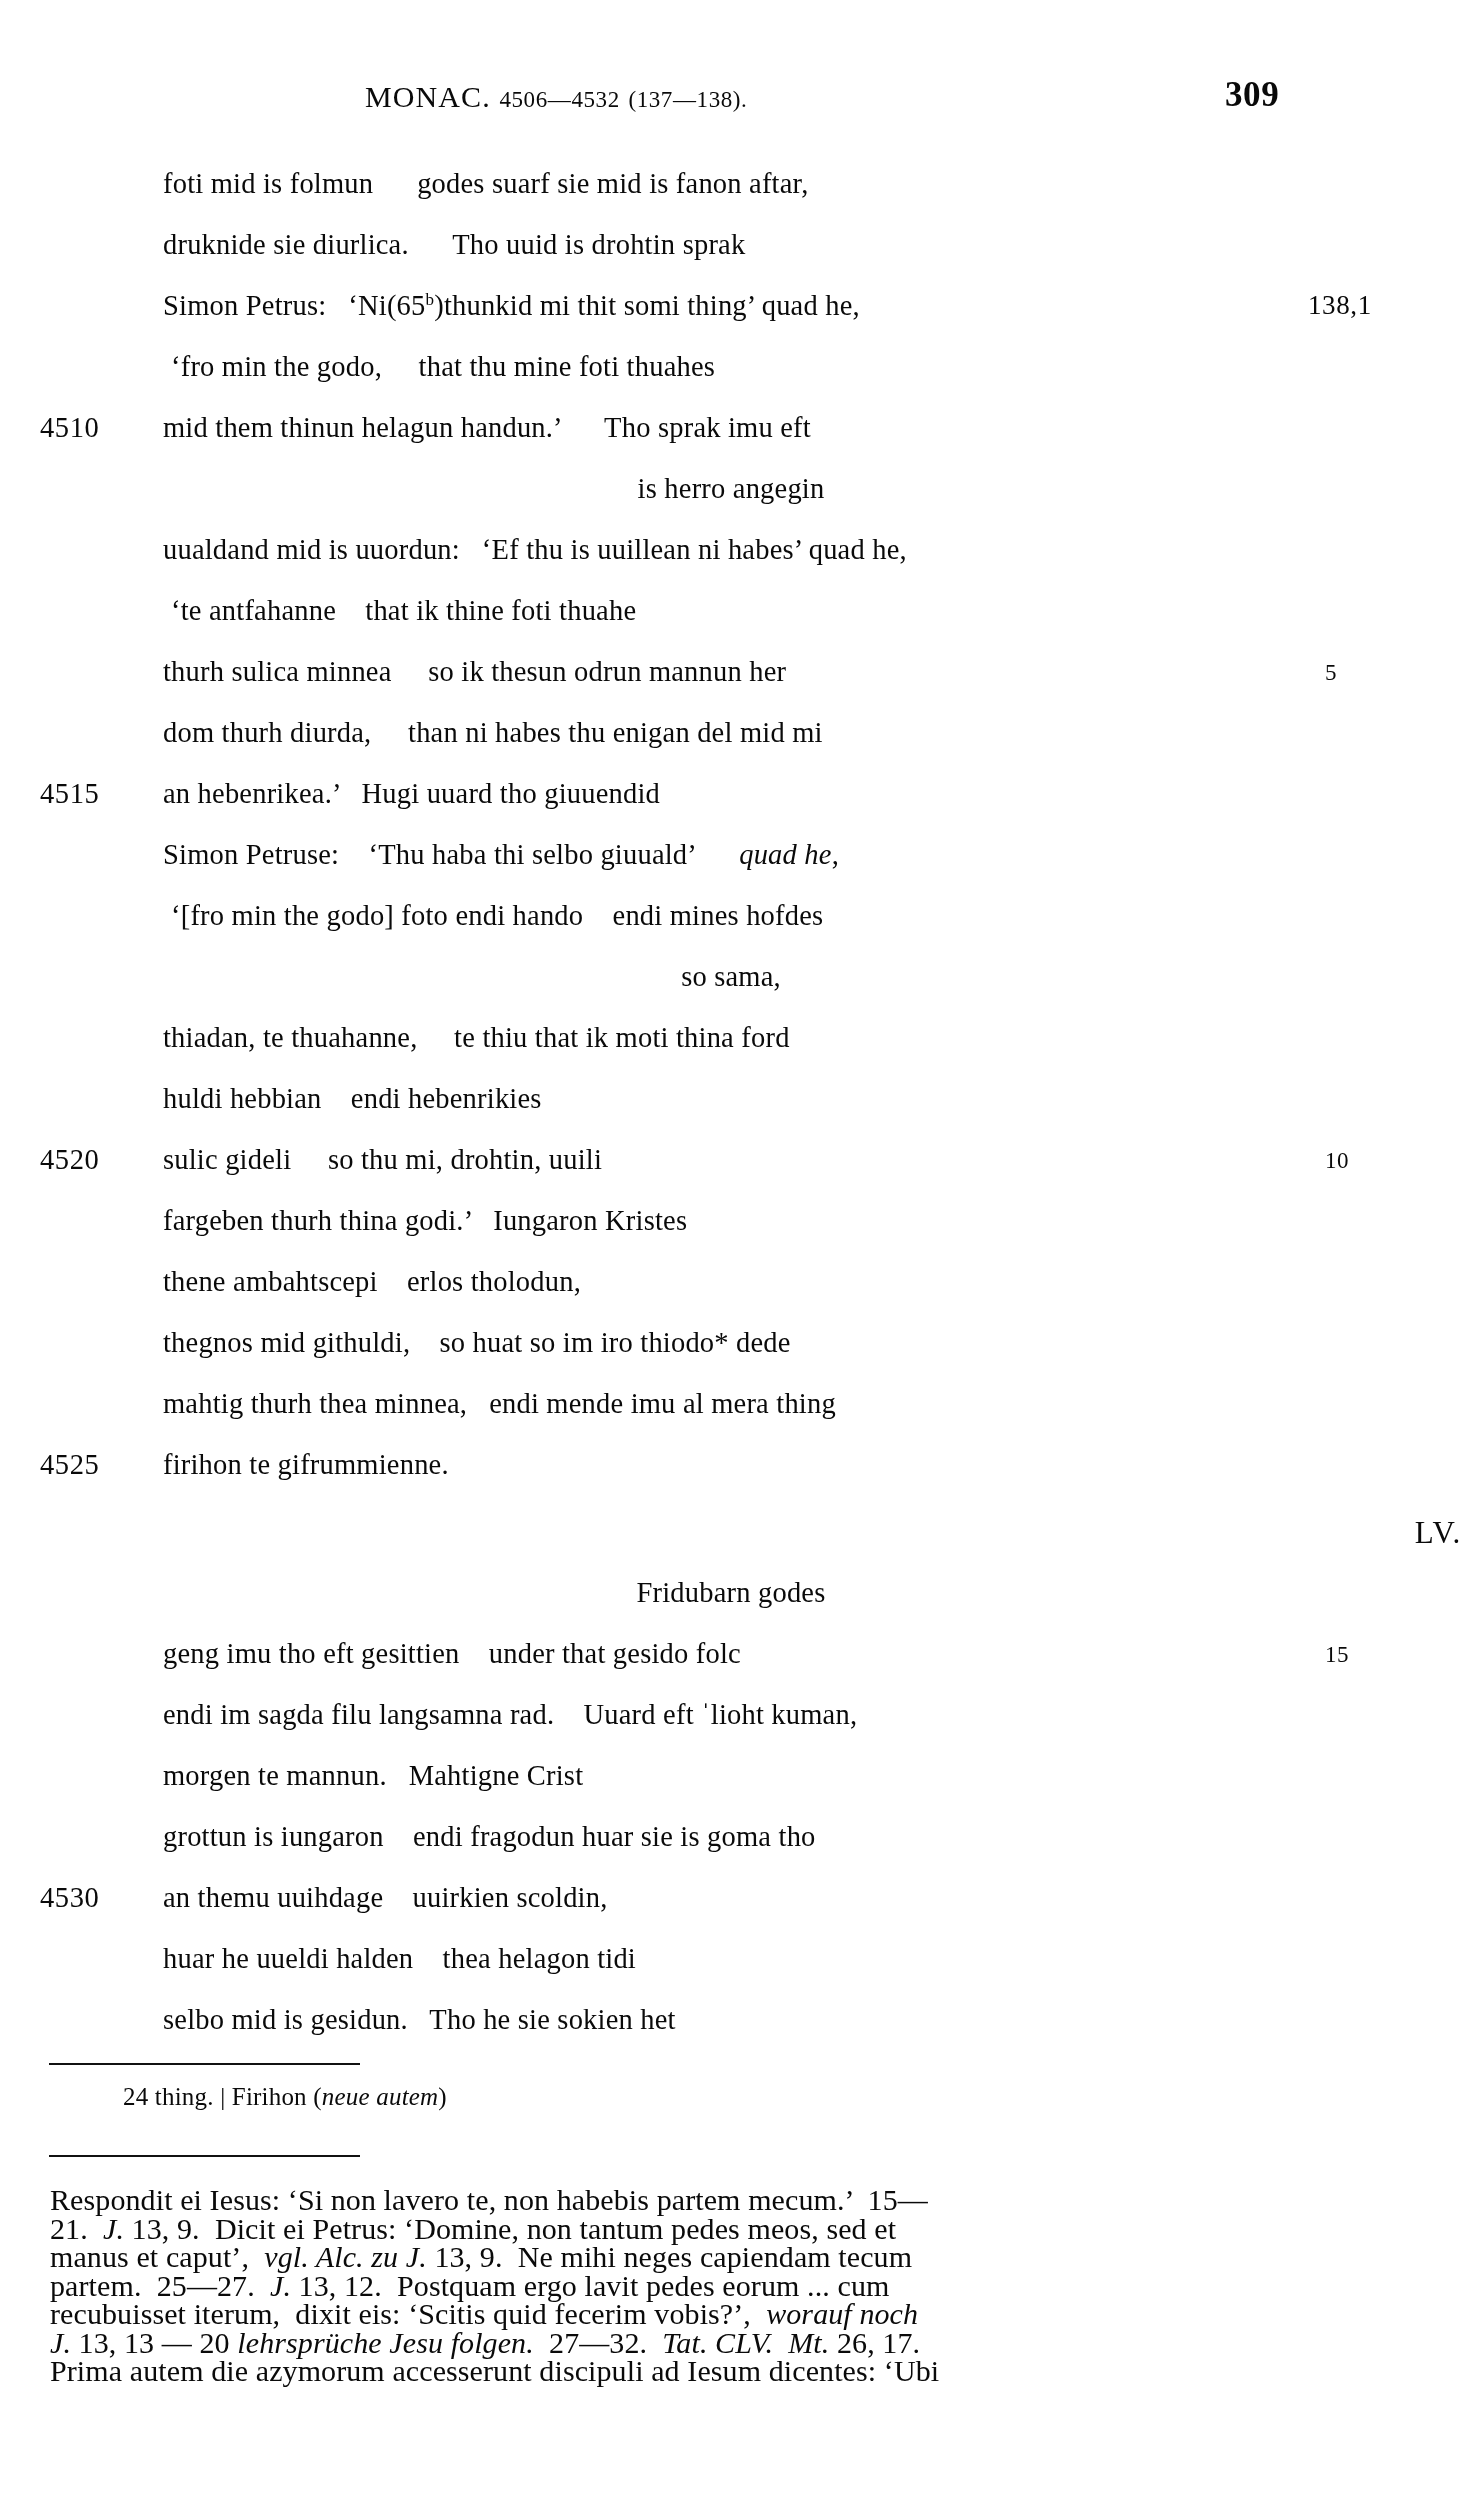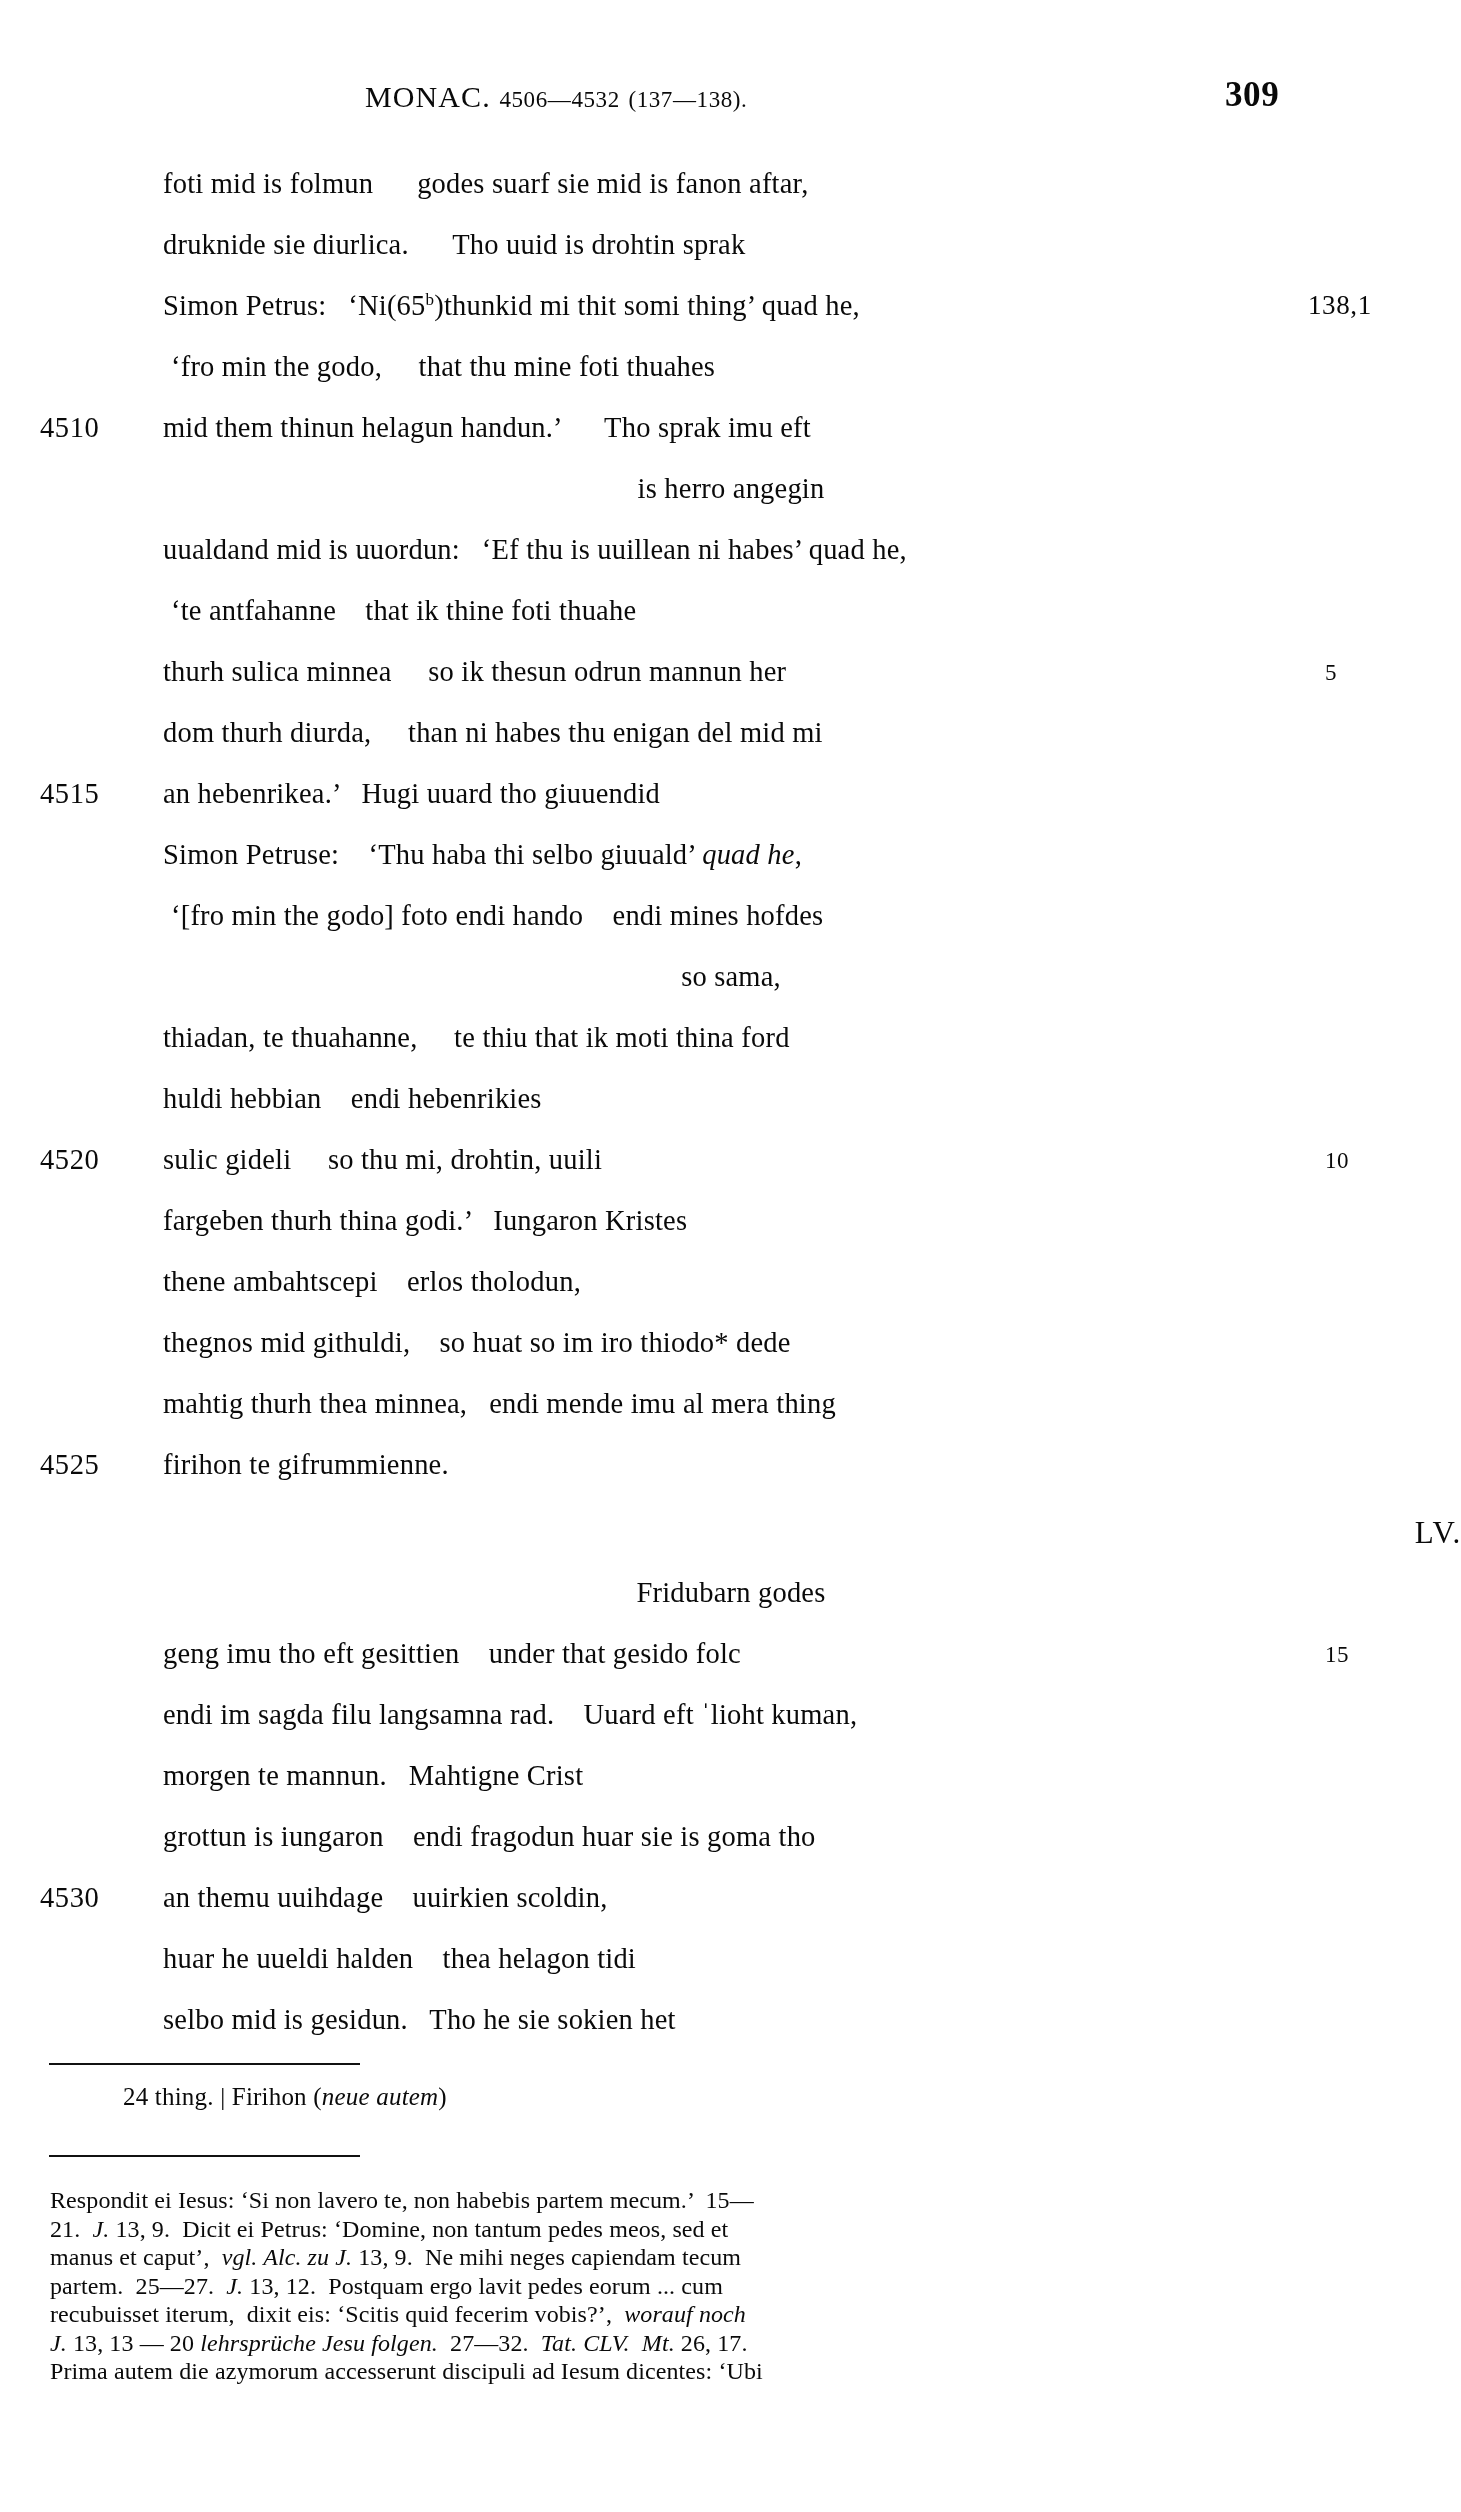--- a/index.html
+++ b/index.html
@@ -32,21 +32,21 @@
     width:131px; text-align:left;
     font-size:28.5px; letter-spacing:0.6px;
   }
   .vtext {
     position:absolute; top:2.3px;
     font-size:28.5px; white-space:pre; letter-spacing:0.2px;
   }
   .vtext.i0  { left:163px; }
   .vtext.i1  { left:171px; }
   .vtext.ctr { left:0; width:1462px; text-align:center; }
-  .vtext i { font-style:italic; }
+  .vtext i { font-style:italic;margin-left:37px; }
   .vtext sup { font-size:17px; vertical-align:super; line-height:0; }
   .mnum {
     position:absolute; top:5.7px;
     font-size:23px; letter-spacing:0.6px; white-space:nowrap;
   }
   .mnum.m-right  { left:1325px; }
   .mnum.m-folio  { left:1308px; top:2.3px; font-size:27px; }
 
   
   .chapline { position:relative; height:67px; }
@@ -66,21 +66,21 @@
   .app {
     position:absolute; left:123px; top:2083px;
     font-size:25px; white-space:pre; letter-spacing:0.2px;
   }
   .app i { font-style:italic; }
 
   
   .fn {
     position:absolute; left:50px; top:2186px;
     width:1365px;
-    font-size:24px; line-height:28.5px;
+    font-size:30px; line-height:28.5px;
     letter-spacing:0.1px;
   }
   .fn .fline { white-space:pre; height:28.5px; }
   .fn i { font-style:italic; }
 </style>
 </head>
 <body>
 
 <div class="page">
 

